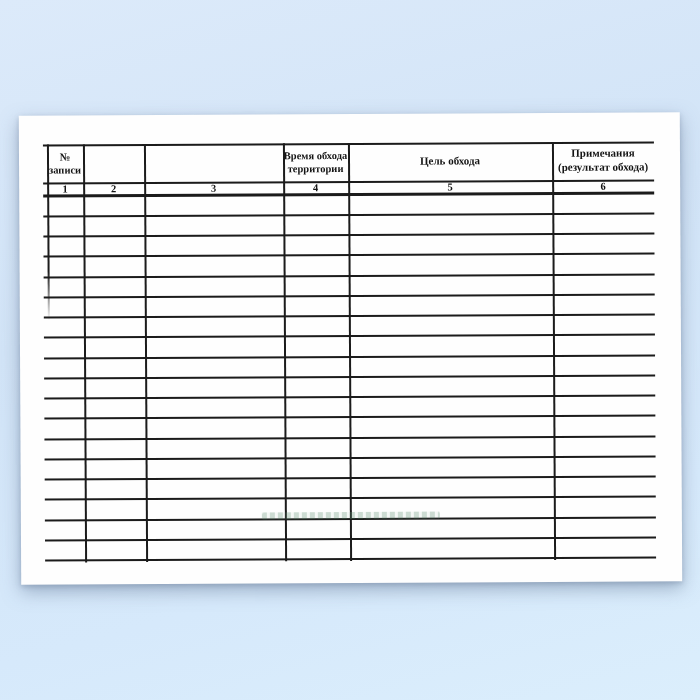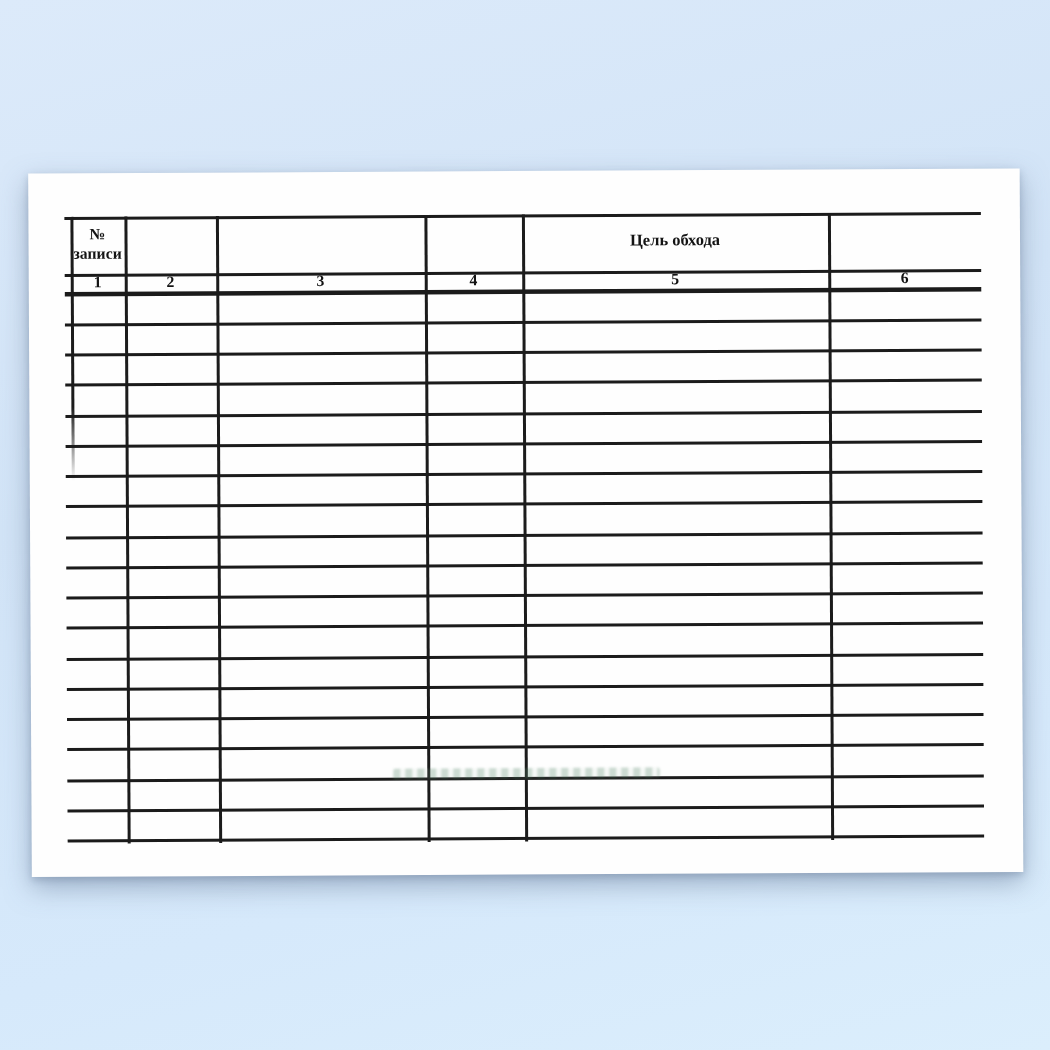--- a/index.html
+++ b/index.html
@@ -75,21 +75,25 @@
 
     <div class="vline partial" style="left:4px"></div>
     <div class="vline" style="left:40px"></div>
     <div class="vline" style="left:101px"></div>
     <div class="vline" style="left:240px"></div>
     <div class="vline" style="left:305px"></div>
     <div class="vline" style="left:509px"></div>
 
     <div class="hcell small" style="left:4px;width:36px">№
 записи</div>
+    <div class="hcell small" style="left:240px;width:65px">Время обхода
+территории</div>
     <div class="hcell" style="left:305px;width:204px">Цель обхода</div>
+    <div class="hcell" style="left:509px;width:102px">Примечания
+(результат обхода)</div>
 
     <div class="ncell" style="left:4px;width:36px">1</div>
     <div class="ncell" style="left:40px;width:61px">2</div>
     <div class="ncell" style="left:101px;width:139px">3</div>
     <div class="ncell" style="left:240px;width:65px">4</div>
     <div class="ncell" style="left:305px;width:204px">5</div>
     <div class="ncell" style="left:509px;width:102px">6</div>
 
     <div class="watermark"></div>
   </div>

